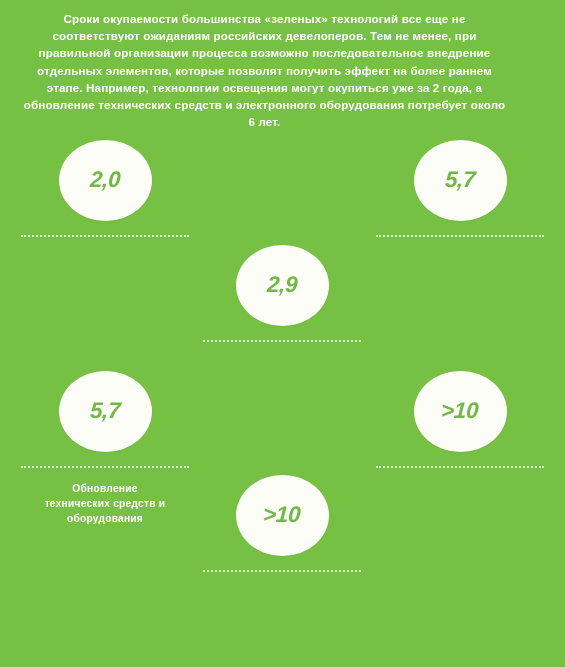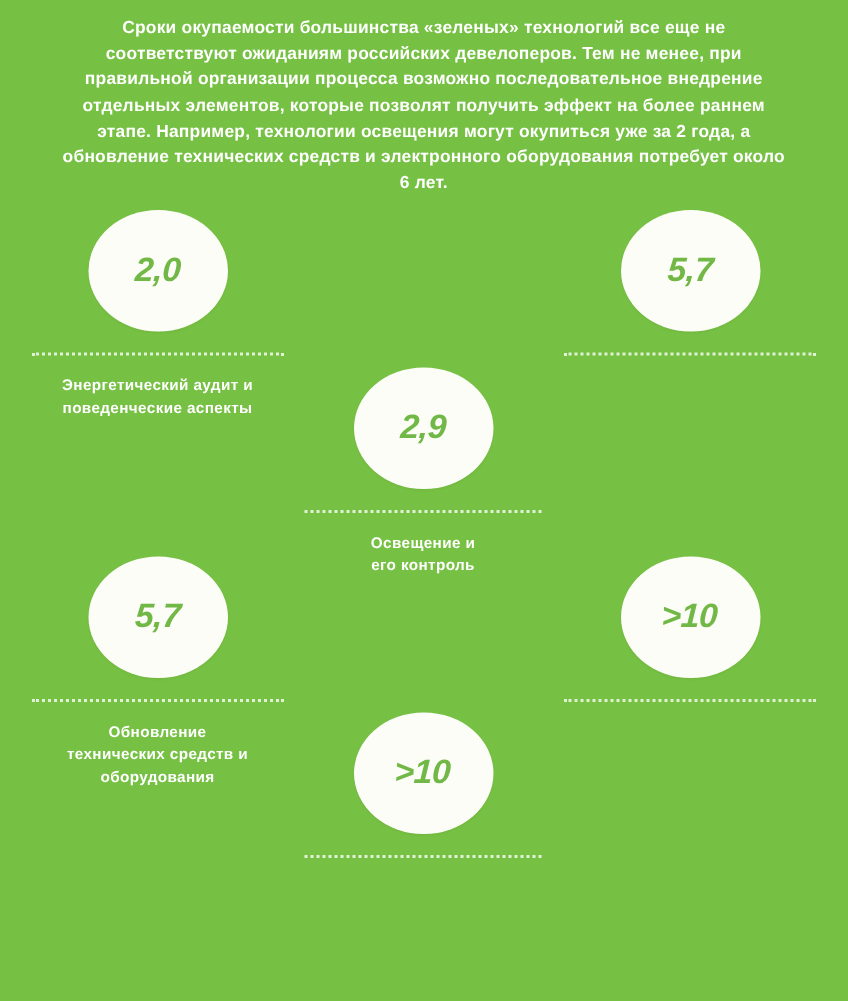--- a/index.html
+++ b/index.html
@@ -11,21 +11,21 @@
     height: 667px;
     background: #76c043;
     font-family: "Liberation Sans", sans-serif;
     overflow: hidden;
     position: relative;
   }
 
   
   .intro {
     position: absolute;
-    left: 38px;
+    left: 20px;
     top: 10px;
     width: 489px;
     text-align: center;
     color: #ffffff;
     font-size: 11.6px;
     font-weight: bold;
     line-height: 17.2px;
     letter-spacing: 0.15px;
   }
 
@@ -105,40 +105,38 @@
 
 <div class="board">
 
   <div class="cell left r1">
     <div class="bubble-wrap">
       <div class="bubble">
         <span class="value">2,0</span>
       </div>
     </div>
     <div class="rule"></div>
-    <div class="caption">Энергетический аудит и<br>поведенческие аспекты</div>
   </div>
 
   <div class="cell right r1">
     <div class="bubble-wrap">
       <div class="bubble">
         <span class="value">5,7</span>
       </div>
     </div>
     <div class="rule"></div>
   </div>
 
   <div class="cell center r2">
     <div class="bubble-wrap">
       <div class="bubble">
         <span class="value">2,9</span>
       </div>
     </div>
     <div class="rule"></div>
-    <div class="caption">Освещение и<br>его контроль</div>
   </div>
 
   <div class="cell left r3">
     <div class="bubble-wrap">
       <div class="bubble">
         <span class="value">5,7</span>
       </div>
     </div>
     <div class="rule"></div>
     <div class="caption">Обновление<br>технических средств и<br>оборудования</div>

